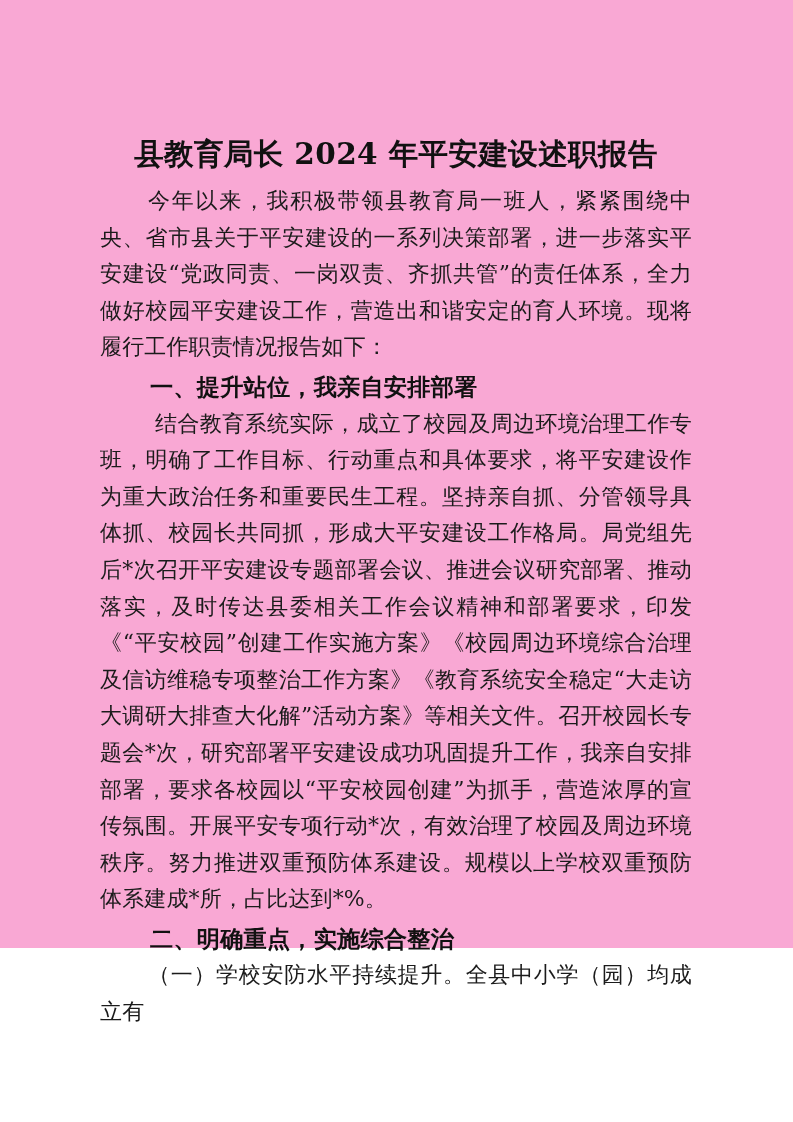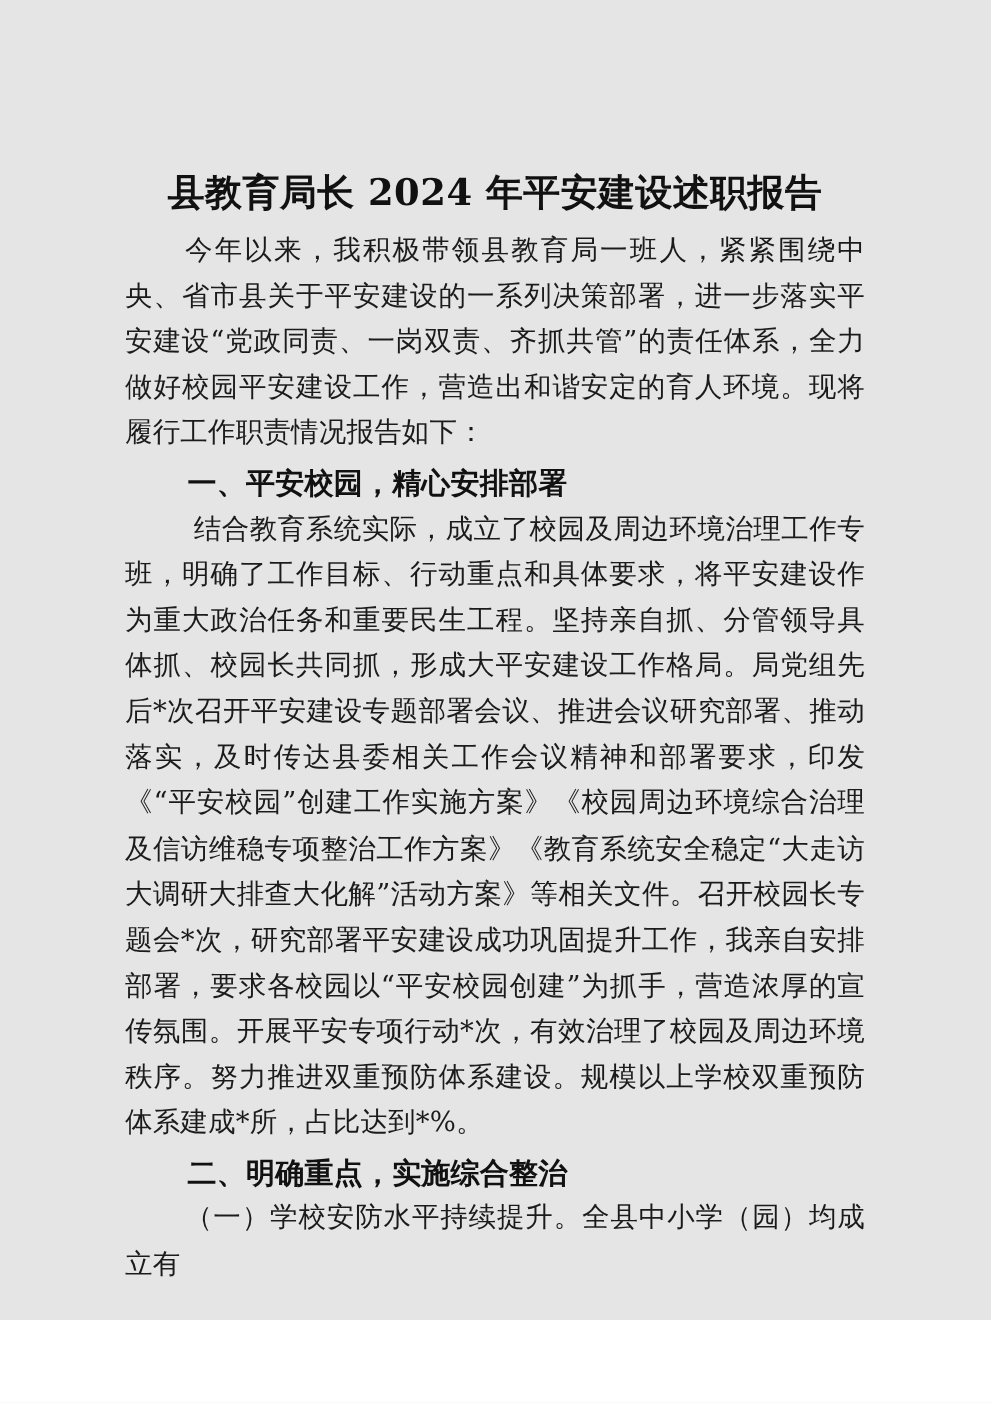--- a/index.html
+++ b/index.html
@@ -12,22 +12,22 @@
     width: 793px;
     height: 1122px;
     overflow: hidden;
     font-family: "DejaVu Serif", serif;
     -webkit-font-smoothing: antialiased;
   }
 
   .page {
     position: relative;
     width: 793px;
-    height: 1056px;
-    background: #e5e5e5;
+    height: 948px;
+    background: #f9a8d4;
     box-sizing: border-box;
   }
 
   
   .content {
     position: absolute;
     left: 100px;
     top: 133px;
     width: 592px;
   }
@@ -79,21 +79,21 @@
 
 <div class="page">
   <div class="content">
 
     <h1 class="doc-title">县教育局长 2024 年平安建设述职报告</h1>
 
     <p class="para indent2">今年以来，我积极带领县教育局一班人，紧紧围绕中央、省市县关于平安建设的一系列决策部署，进一步落实平安建设“党政同责、一岗双责、齐抓共管”的责任体系，全力做好校园平安建设工作，营造出和谐安定的育人环境。现将履行工作职责情况报告如下：</p>
 
     <div class="gap-small"></div>
 
-    <h2 class="heading">一、平安校园，精心安排部署</h2>
+    <h2 class="heading">一、提升站位，我亲自安排部署</h2>
 
     <p class="para indent2p">结合教育系统实际，成立了校园及周边环境治理工作专班，明确了工作目标、行动重点和具体要求，将平安建设作为重大政治任务和重要民生工程。坚持亲自抓、分管领导具体抓、校园长共同抓，形成大平安建设工作格局。局党组先后*次召开平安建设专题部署会议、推进会议研究部署、推动落实，及时传达县委相关工作会议精神和部署要求，印发《“平安校园”创建工作实施方案》《校园周边环境综合治理及信访维稳专项整治工作方案》《教育系统安全稳定“大走访大调研大排查大化解”活动方案》等相关文件。召开校园长专题会*次，研究部署平安建设成功巩固提升工作，我亲自安排部署，要求各校园以“平安校园创建”为抓手，营造浓厚的宣传氛围。开展平安专项行动*次，有效治理了校园及周边环境秩序。努力推进双重预防体系建设。规模以上学校双重预防体系建成*所，占比达到*%。</p>
 
     <div class="gap-small"></div>
 
     <h2 class="heading">二、明确重点，实施综合整治</h2>
 
     <p class="para indent2">（一）学校安防水平持续提升。全县中小学（园）均成立有</p>
 
   </div>

